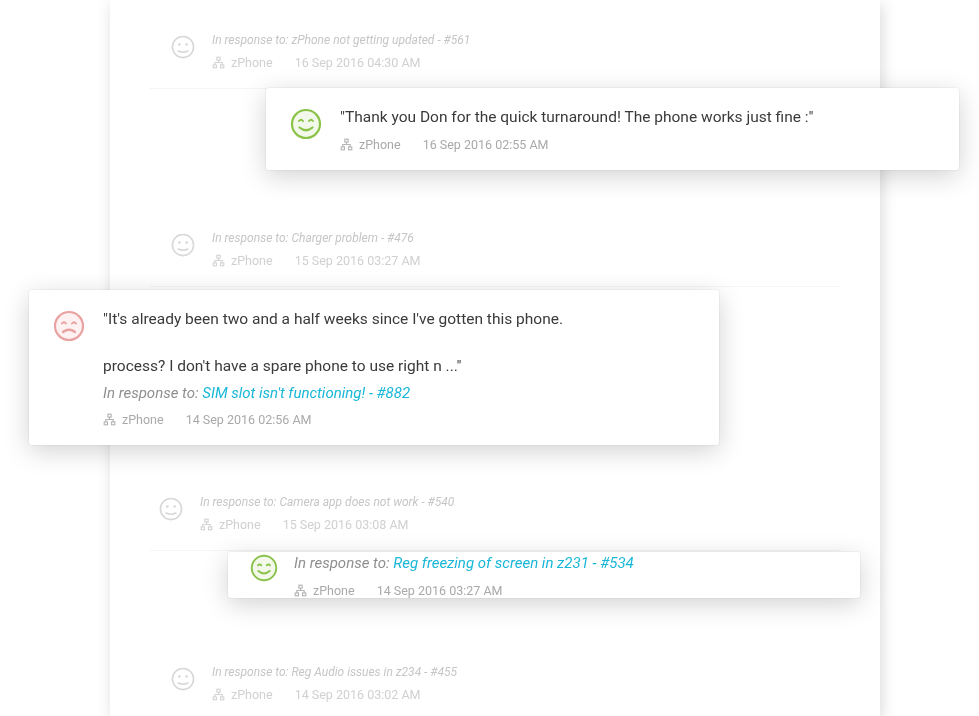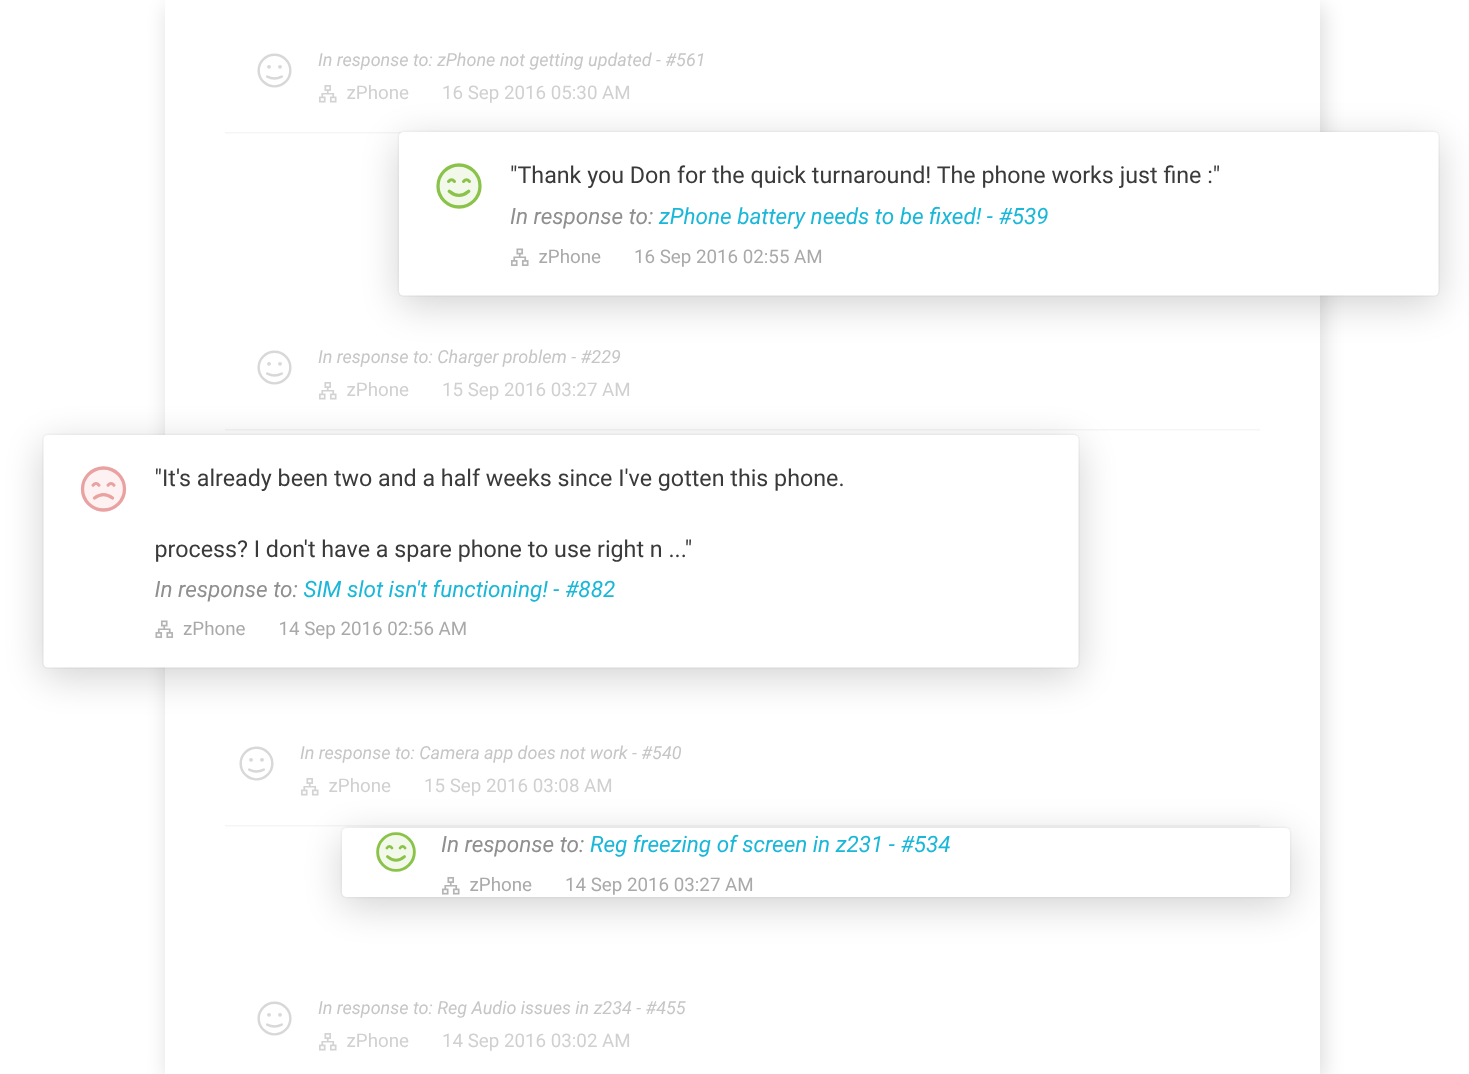--- a/index.html
+++ b/index.html
@@ -134,37 +134,37 @@
           <span class="sitemap sitemap-light">
             <svg viewBox="0 0 16 16" fill="none">
               <rect x="6" y="1.5" width="4" height="3.5" stroke-width="1.4"></rect>
               <rect x="1.5" y="11" width="4" height="3.5" stroke-width="1.4"></rect>
               <rect x="10.5" y="11" width="4" height="3.5" stroke-width="1.4"></rect>
               <path d="M8 5v3 M3.5 11V8h9v3" stroke-width="1.4"></path>
             </svg>
           </span>
           <span>zPhone</span>
         </span>
-      <span>16 Sep 2016 05:30 AM</span>
+      <span>16 Sep 2016 04:30 AM</span>
     </div>
   </div>
 </div>
 <div class="hr" style="top:88px"></div>
 
 <div class="bg-entry" style="left:148px;top:216px;width:700px">
   <span class="face-icon">
     <svg viewBox="0 0 32 32" class="face-neutral">
         <circle class="outer" cx="16" cy="16" r="13"></circle>
         <circle class="eyes" cx="11.5" cy="13" r="1.6"></circle>
         <circle class="eyes" cx="20.5" cy="13" r="1.6"></circle>
         <path class="mouth" d="M10 21 Q16 24 22 21"></path>
       </svg>
   </span>
   <div class="content">
-    <div class="line1"><span>In response to: </span><span>Charger problem - #229</span></div>
+    <div class="line1"><span>In response to: </span><span>Charger problem - #476</span></div>
     <div class="meta">
       <span class="org-icon">
           <span class="sitemap sitemap-light">
             <svg viewBox="0 0 16 16" fill="none">
               <rect x="6" y="1.5" width="4" height="3.5" stroke-width="1.4"></rect>
               <rect x="1.5" y="11" width="4" height="3.5" stroke-width="1.4"></rect>
               <rect x="10.5" y="11" width="4" height="3.5" stroke-width="1.4"></rect>
               <path d="M8 5v3 M3.5 11V8h9v3" stroke-width="1.4"></path>
             </svg>
           </span>
@@ -237,21 +237,20 @@
   <span class="face-icon">
     <svg viewBox="0 0 32 32" class="face-happy">
         <circle class="outer" cx="16" cy="16" r="14"></circle>
         <path class="eyes" d="M9 13 Q11 10.5 13 13"></path>
         <path class="eyes" d="M19 13 Q21 10.5 23 13"></path>
         <path class="mouth" d="M9.5 19.5 Q16 25 22.5 19.5"></path>
       </svg>
   </span>
   <div class="content">
     <div class="quote">"Thank you Don for the quick turnaround! The phone works just fine :"</div>
-    <div class="resp"><span>In response to: </span><a class="link">zPhone battery needs to be fixed! - #539</a></div>
     <div class="meta">
       <span class="org-icon">
           <span class="sitemap sitemap-dark">
             <svg viewBox="0 0 16 16" fill="none">
               <rect x="6" y="1.5" width="4" height="3.5" stroke-width="1.4"></rect>
               <rect x="1.5" y="11" width="4" height="3.5" stroke-width="1.4"></rect>
               <rect x="10.5" y="11" width="4" height="3.5" stroke-width="1.4"></rect>
               <path d="M8 5v3 M3.5 11V8h9v3" stroke-width="1.4"></path>
             </svg>
           </span>

